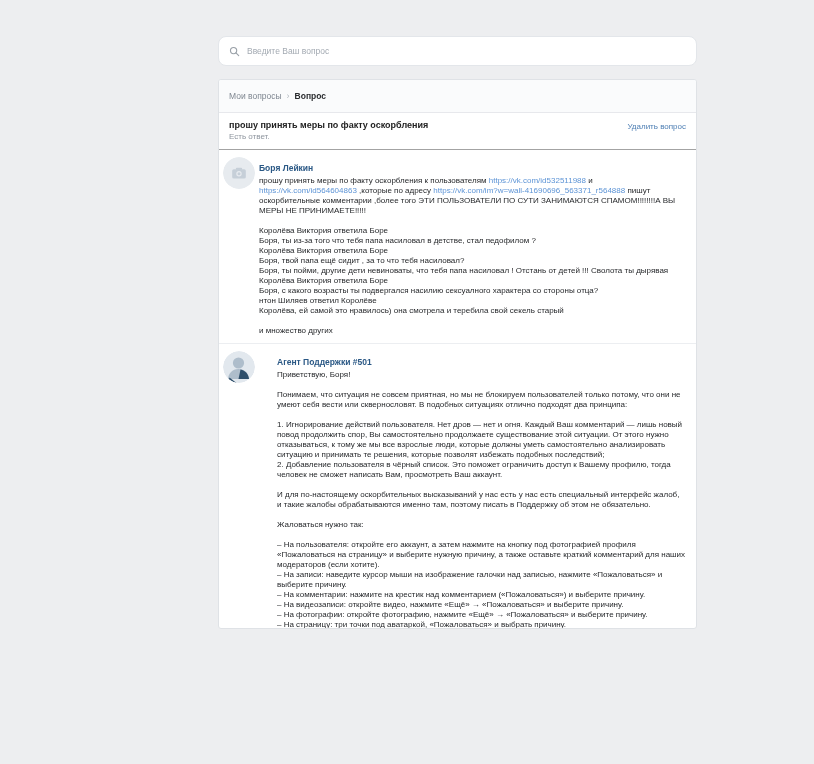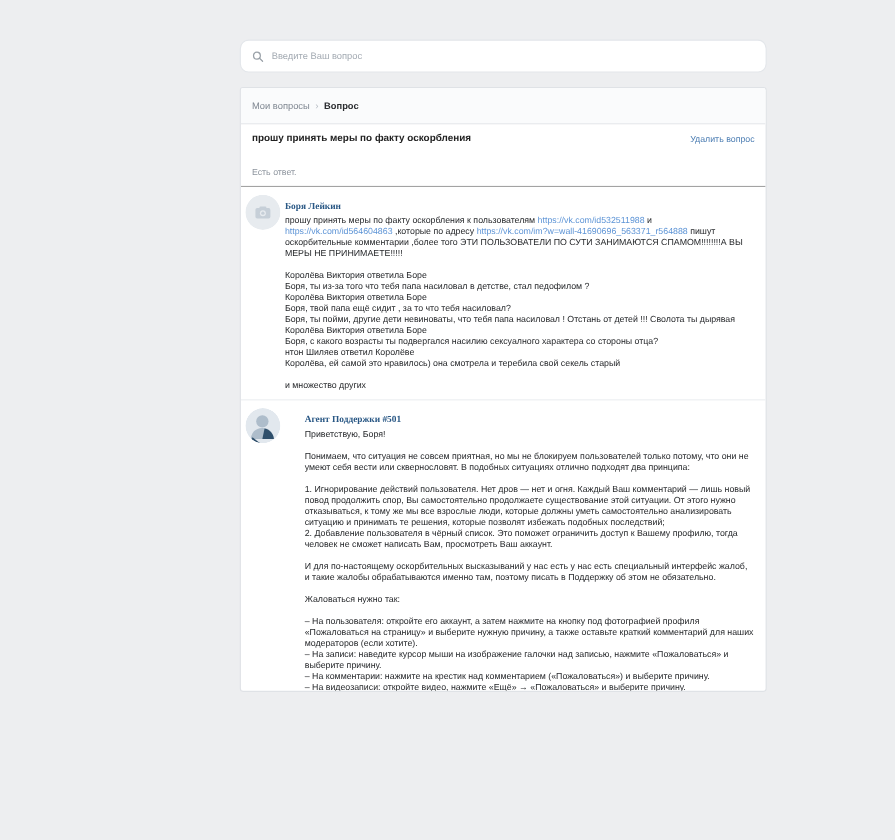--- a/index.html
+++ b/index.html
@@ -29,28 +29,28 @@
     font-size:8.5px;display:flex;align-items:center;gap:5px;
   }
   .bc-parent{color:#7f8791;cursor:pointer;text-decoration:none;}
   .bc-sep{color:#b4bac1;font-size:9px;}
   .bc-current{color:#2b2d30;font-weight:700;}
   .q-header{
     padding:7px 10px 8px 10px;border-bottom:1px solid #a3a3a3;
     display:flex;align-items:flex-start;justify-content:space-between;
   }
   .q-title{font-size:9px;font-weight:700;color:#222;line-height:11px;}
-  .q-status{font-size:8px;color:#8e959e;margin-top:21px;}
+  .q-status{font-size:8px;color:#8e959e;margin-top:1px;}
   .q-delete{font-size:8px;color:#4d7eb3;text-decoration:none;margin-top:2px;white-space:nowrap;margin-left:12px;}
   
   .message{padding:7px 10px 7px 4px;display:flex;}
   .message + .message{border-top:1px solid #eceef1;gap:18px;}
   .avatar{width:32px;height:32px;flex:0 0 32px;border-radius:50%;overflow:hidden;}
   .msg-col{margin-left:4px;flex:1;min-width:0;padding-right:0;}
-  .msg-author{font-size:8.5px;font-weight:700;color:#2a5885;line-height:11px;text-decoration:none;display:inline-block;font-family:Liberation Serif, serif;}
+  .msg-author{font-size:8.5px;font-weight:700;color:#2a5885;line-height:11px;text-decoration:none;display:inline-block;}
   .msg-body{
     font-size:8px;line-height:10px;color:#26282b;white-space:pre-wrap;
     word-wrap:break-word;margin-top:1px;
   }
   .msg-body a{text-decoration:none;}
   a.url-link{color:#5d94d6;}
   a.action-link{color:#4d7eb3;}
   .msg-date{font-size:8px;color:#939aa3;margin-top:2px;}
   .msg-footer{display:flex;justify-content:space-between;align-items:center;margin-top:2px;}
   .feedback{font-size:8px;display:flex;gap:4px;align-items:center;}

